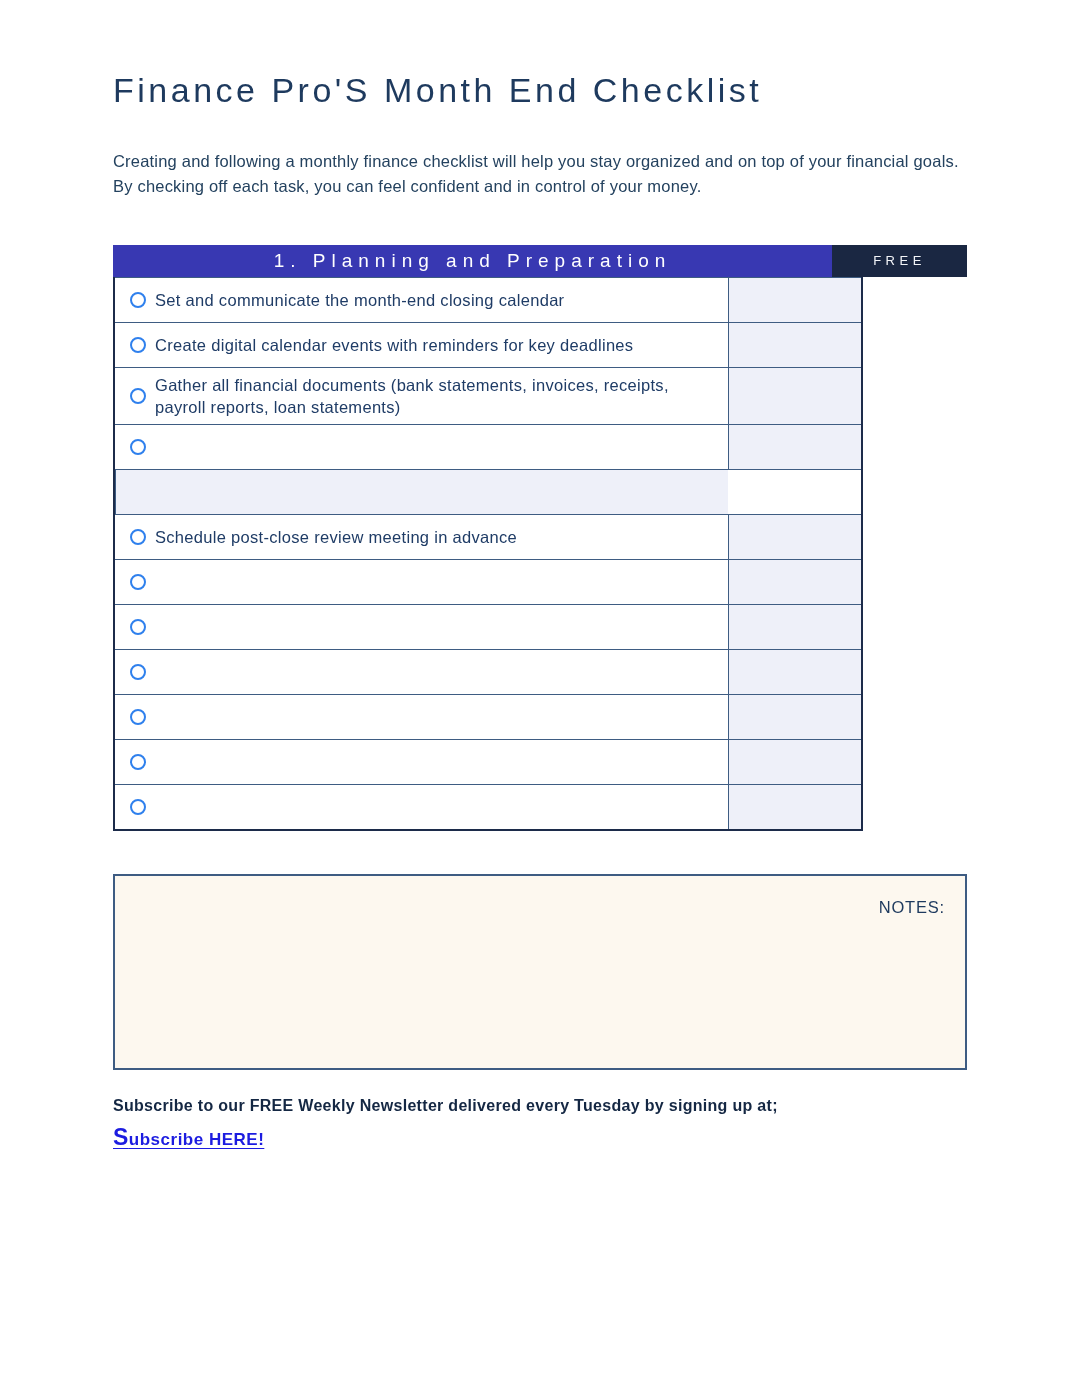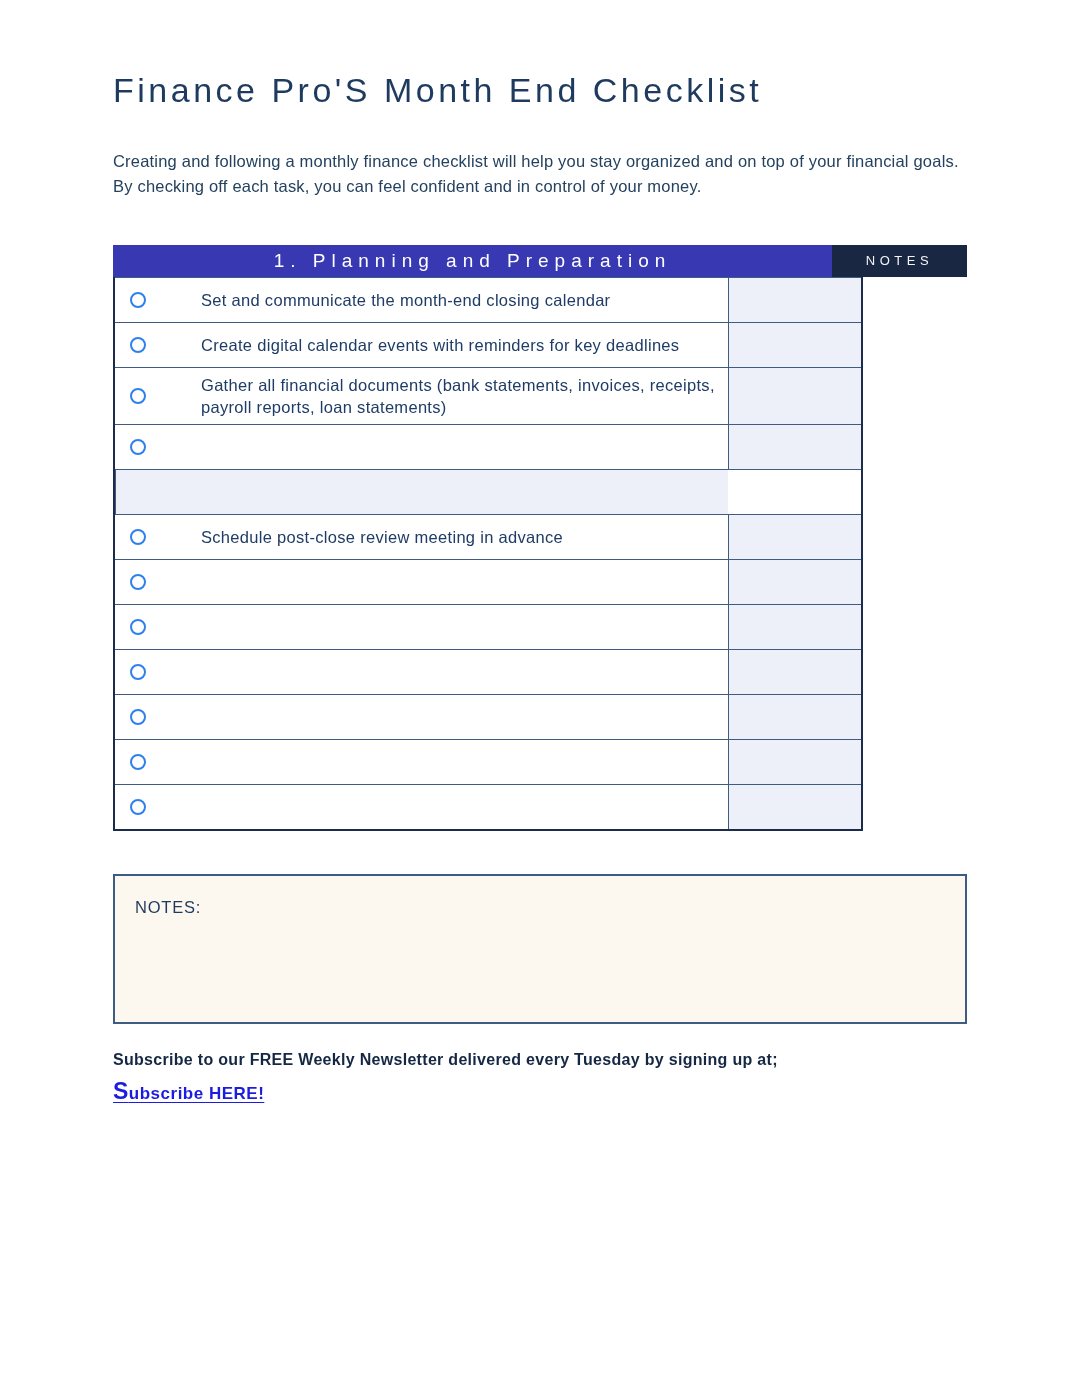--- a/index.html
+++ b/index.html
@@ -73,21 +73,20 @@
     grid-template-columns: 1fr 133px;
     min-height: 45px;
     border-top: 1px solid #3e5c82;
   }
   .row:first-of-type { border-top: none; }
   .cell-task {
     display: flex;
     align-items: center;
     padding: 6px 10px 6px 15px;
     background: #ffffff;
-    gap: 46px;
   }
   .circle {
     flex: 0 0 auto;
     width: 16px;
     height: 16px;
     border: 2.5px solid #2f80ed;
     border-radius: 50%;
     background: #ffffff;
     margin-right: 9px;
     cursor: pointer;
@@ -99,24 +98,25 @@
     color: #1f3c66;
   }
   .cell-done {
     background: #eef0f9;
     border-left: 1px solid #3e5c82;
   }
   
   .notes-box {
     margin-top: 43px;
     width: 854px;
-    height: 150px;
+    height: 196px;
     background: #fdf8ef;
     border: 2px solid #3e5c82;
     padding: 22px 20px;
+    text-align: right;
   }
   .notes-label {
     font-size: 16.5px;
     letter-spacing: 0.8px;
     color: #1e3a5e;
   }
   
   .closing {
     margin-top: 45px;
     font-size: 16.5px;
@@ -154,21 +154,21 @@
 
 <div class="page">
 
   <h1 class="page-title">Finance Pro'S Month End Checklist</h1>
 
   <p class="intro">Creating and following a monthly finance checklist will help you stay organized and on top of your financial goals. By checking off each task, you can feel confident and in control of your money.</p>
 
   <div class="checklist-table">
     <div class="thead">
       <div class="th-section">1. Planning and Preparation</div>
-      <div class="th-done">NOTES</div>
+      <div class="th-done">FREE</div>
     </div>
 
     <div class="row">
       <div class="cell-task">
         <span class="circle"></span>
         <span class="task-text">Set and communicate the month-end closing calendar</span>
       </div>
       <div class="cell-done"></div>
     </div>
 

